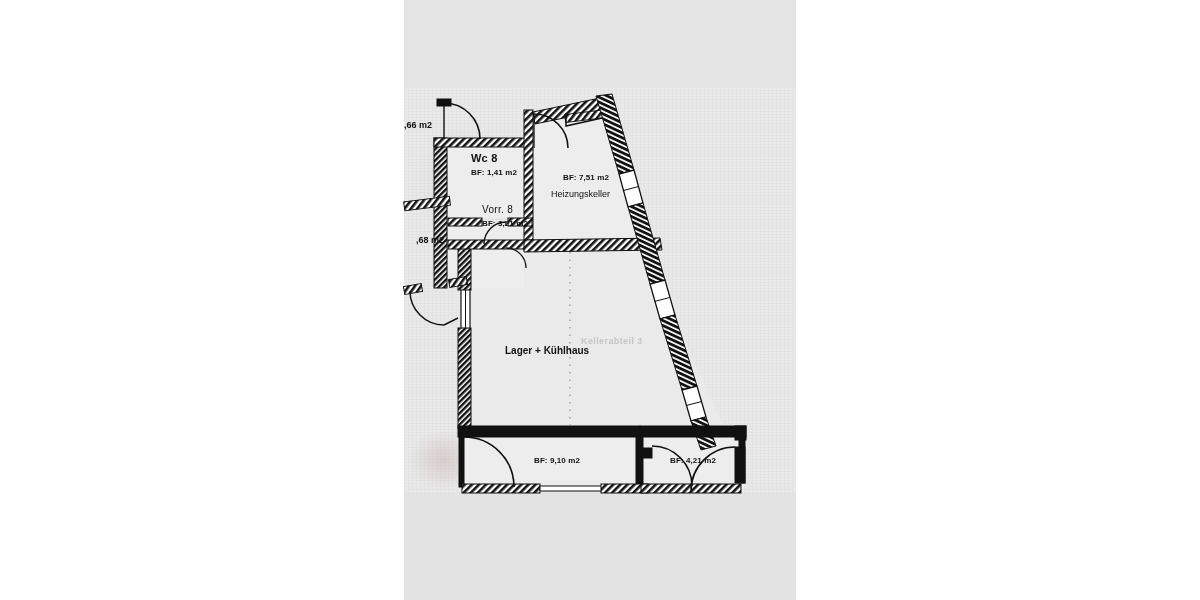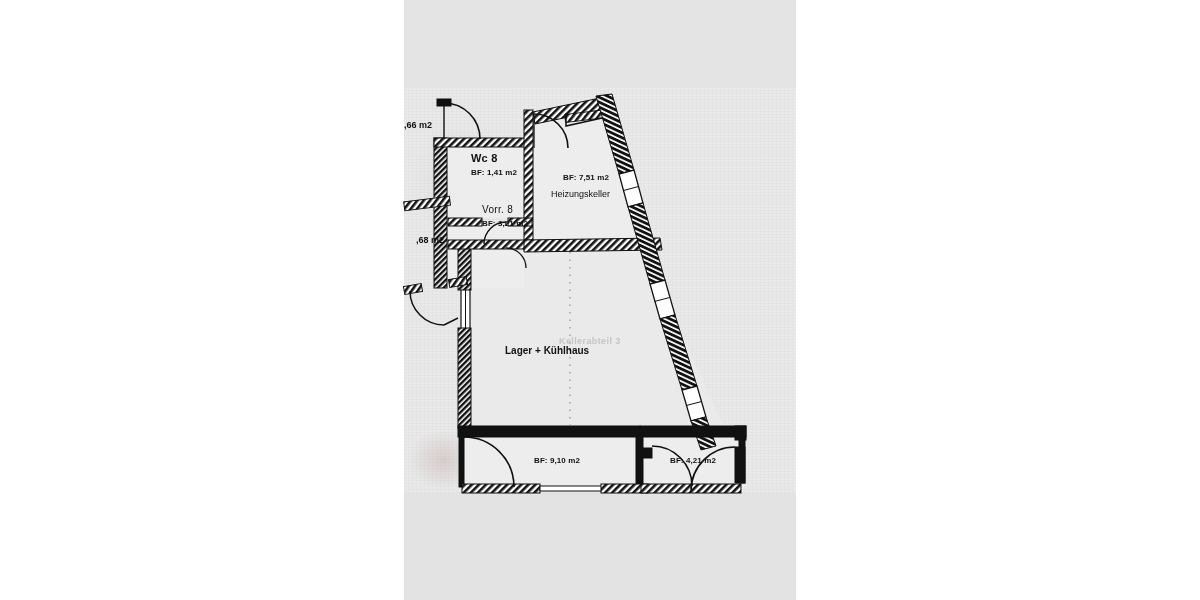--- a/index.html
+++ b/index.html
@@ -194,19 +194,19 @@
 
   <div class="lbl lbl-room" style="left:471px;top:152px;">Wc 8</div>
   <div class="lbl lbl-bf" style="left:471px;top:168px;">BF: 1,41 m2</div>
 
   <div class="lbl lbl-big" style="left:482px;top:204px;">Vorr. 8</div>
   <div class="lbl lbl-bf" style="left:482px;top:219px;">BF: 3,21 m2</div>
 
   <div class="lbl lbl-bf" style="left:563px;top:173px;">BF: 7,51 m2</div>
   <div class="lbl lbl-plain" style="left:551px;top:189px;">Heizungskeller</div>
 
-  <div class="ghost" style="left:559px;top:336px;">Kellerabteil 3</div>
+  <div class="ghost" style="left:581px;top:336px;">Kellerabteil 3</div>
   <div class="lbl lbl-plain" style="left:505px;top:345px;font-weight:700;font-size:10px;">Lager + Kühlhaus</div>
 
   <div class="lbl lbl-bf" style="left:534px;top:456px;">BF: 9,10 m2</div>
   <div class="lbl lbl-bf" style="left:670px;top:456px;">BF: 4,21 m2</div>
 
 </div>
 
 </body></html>

